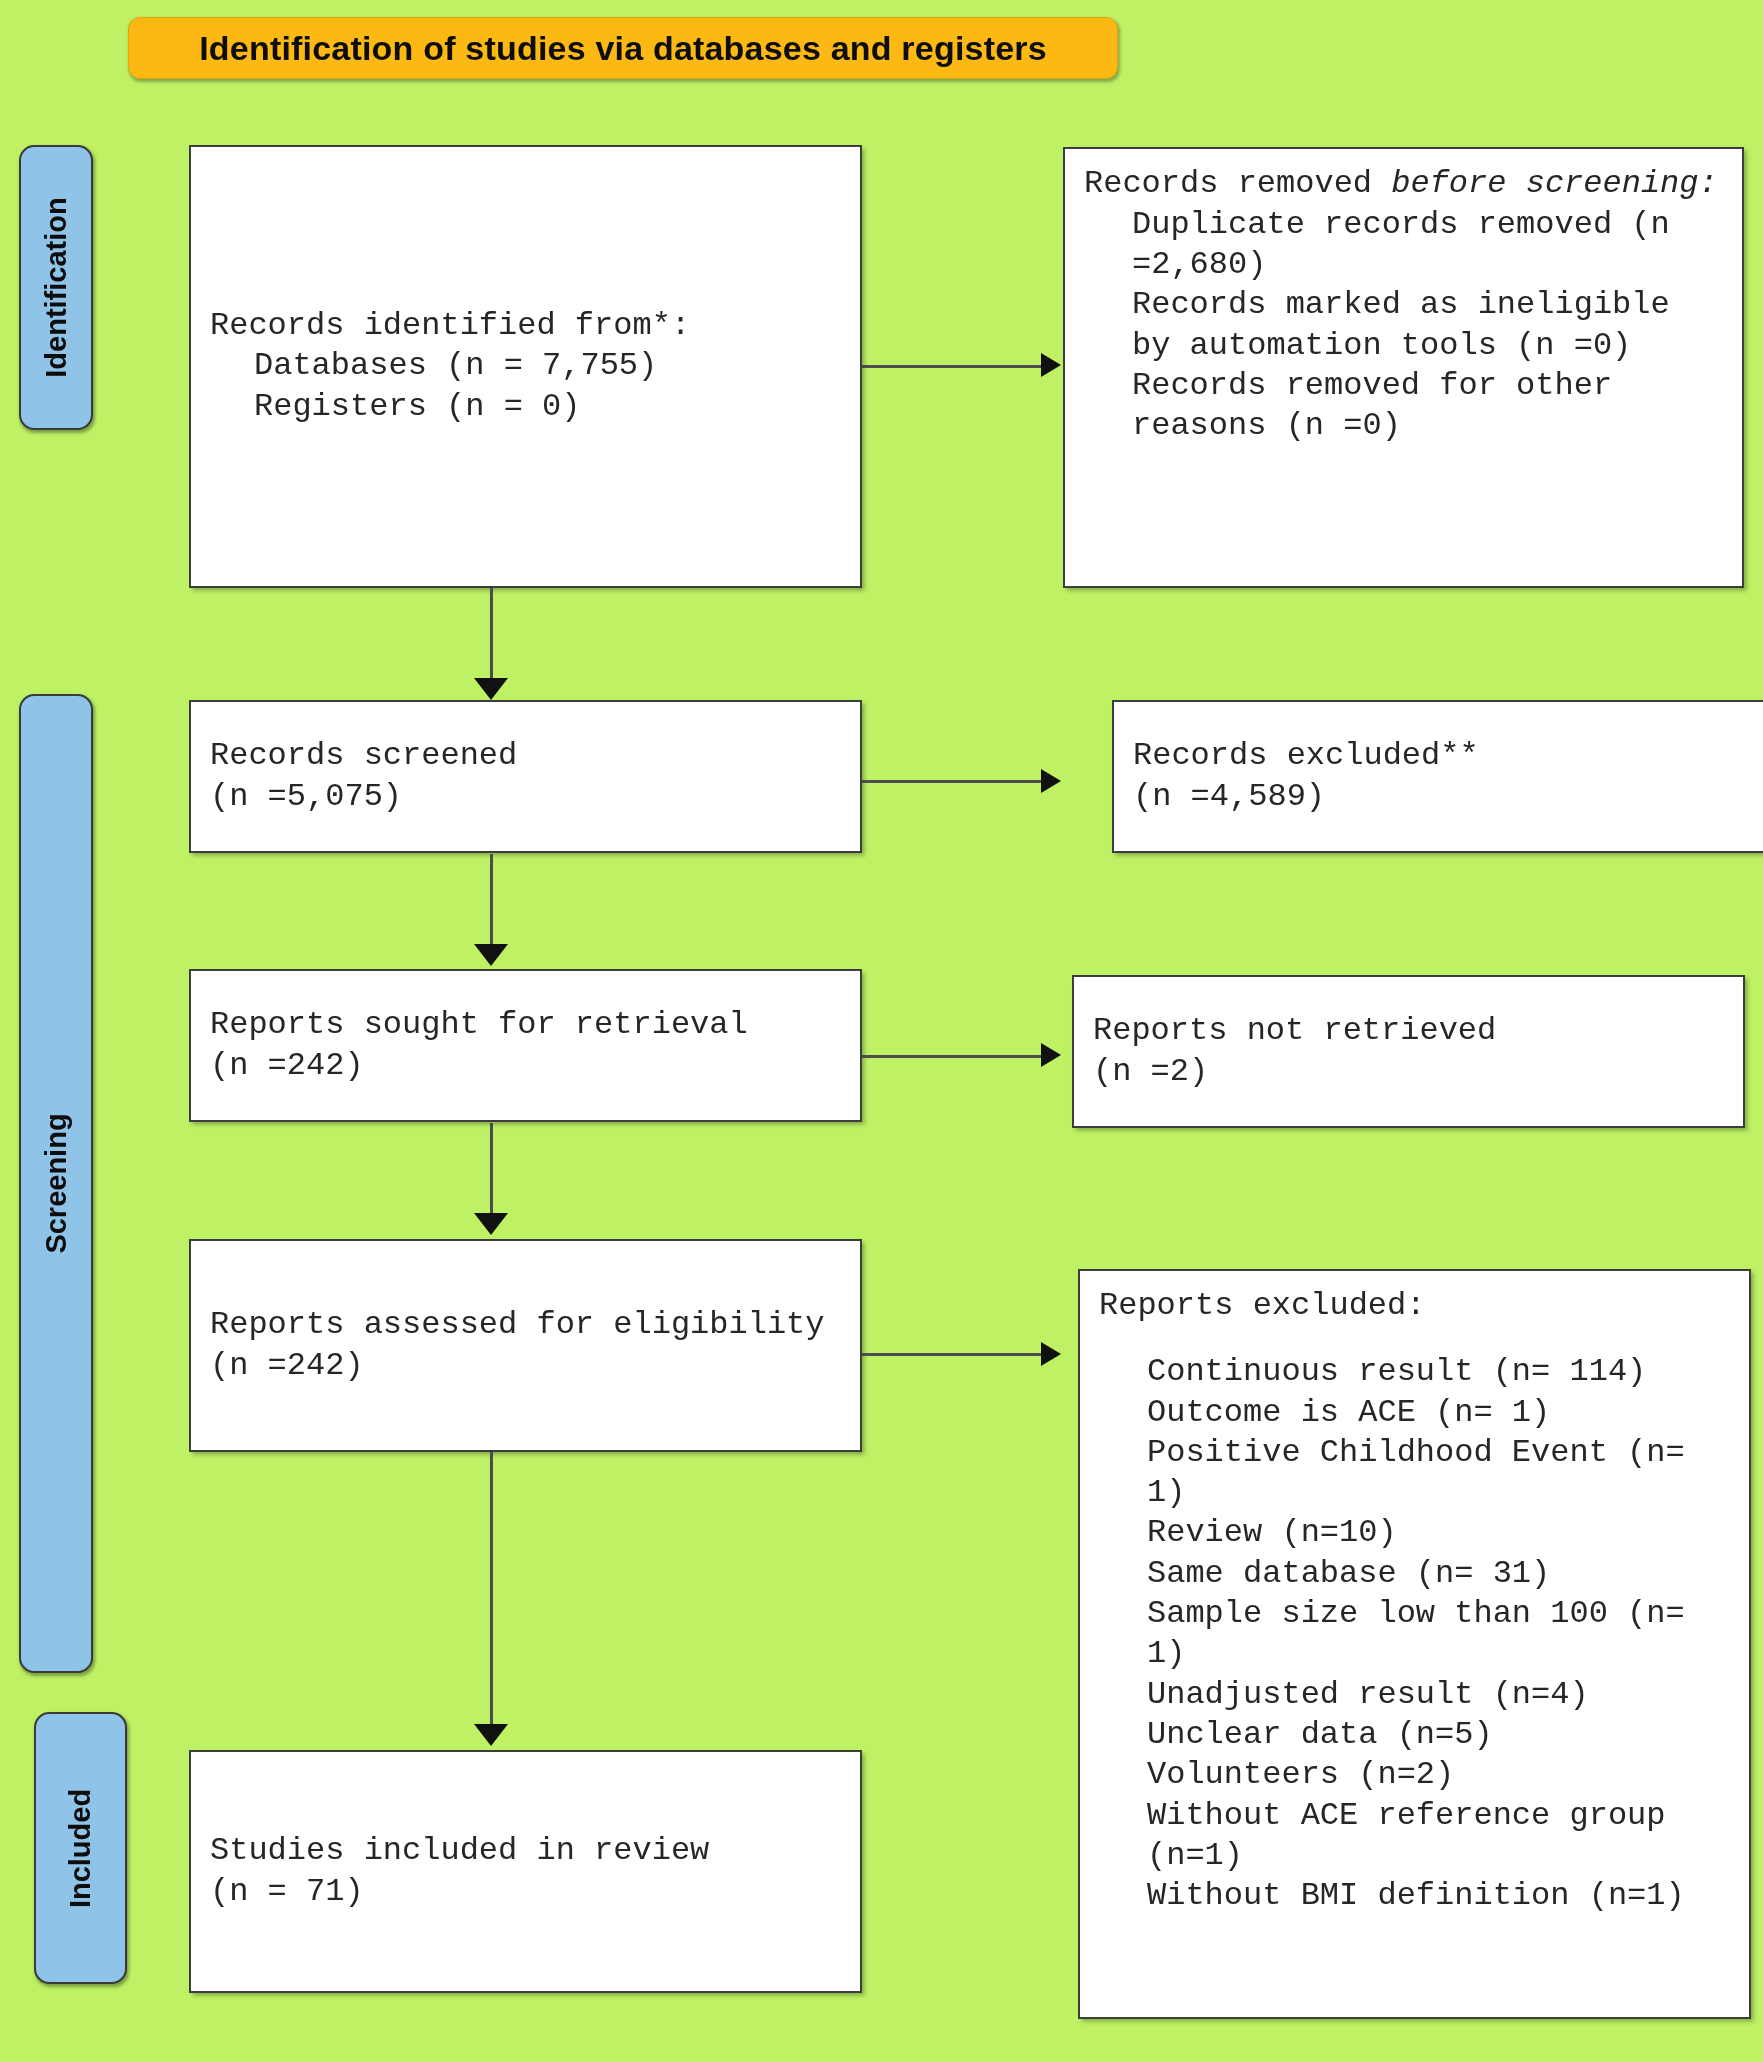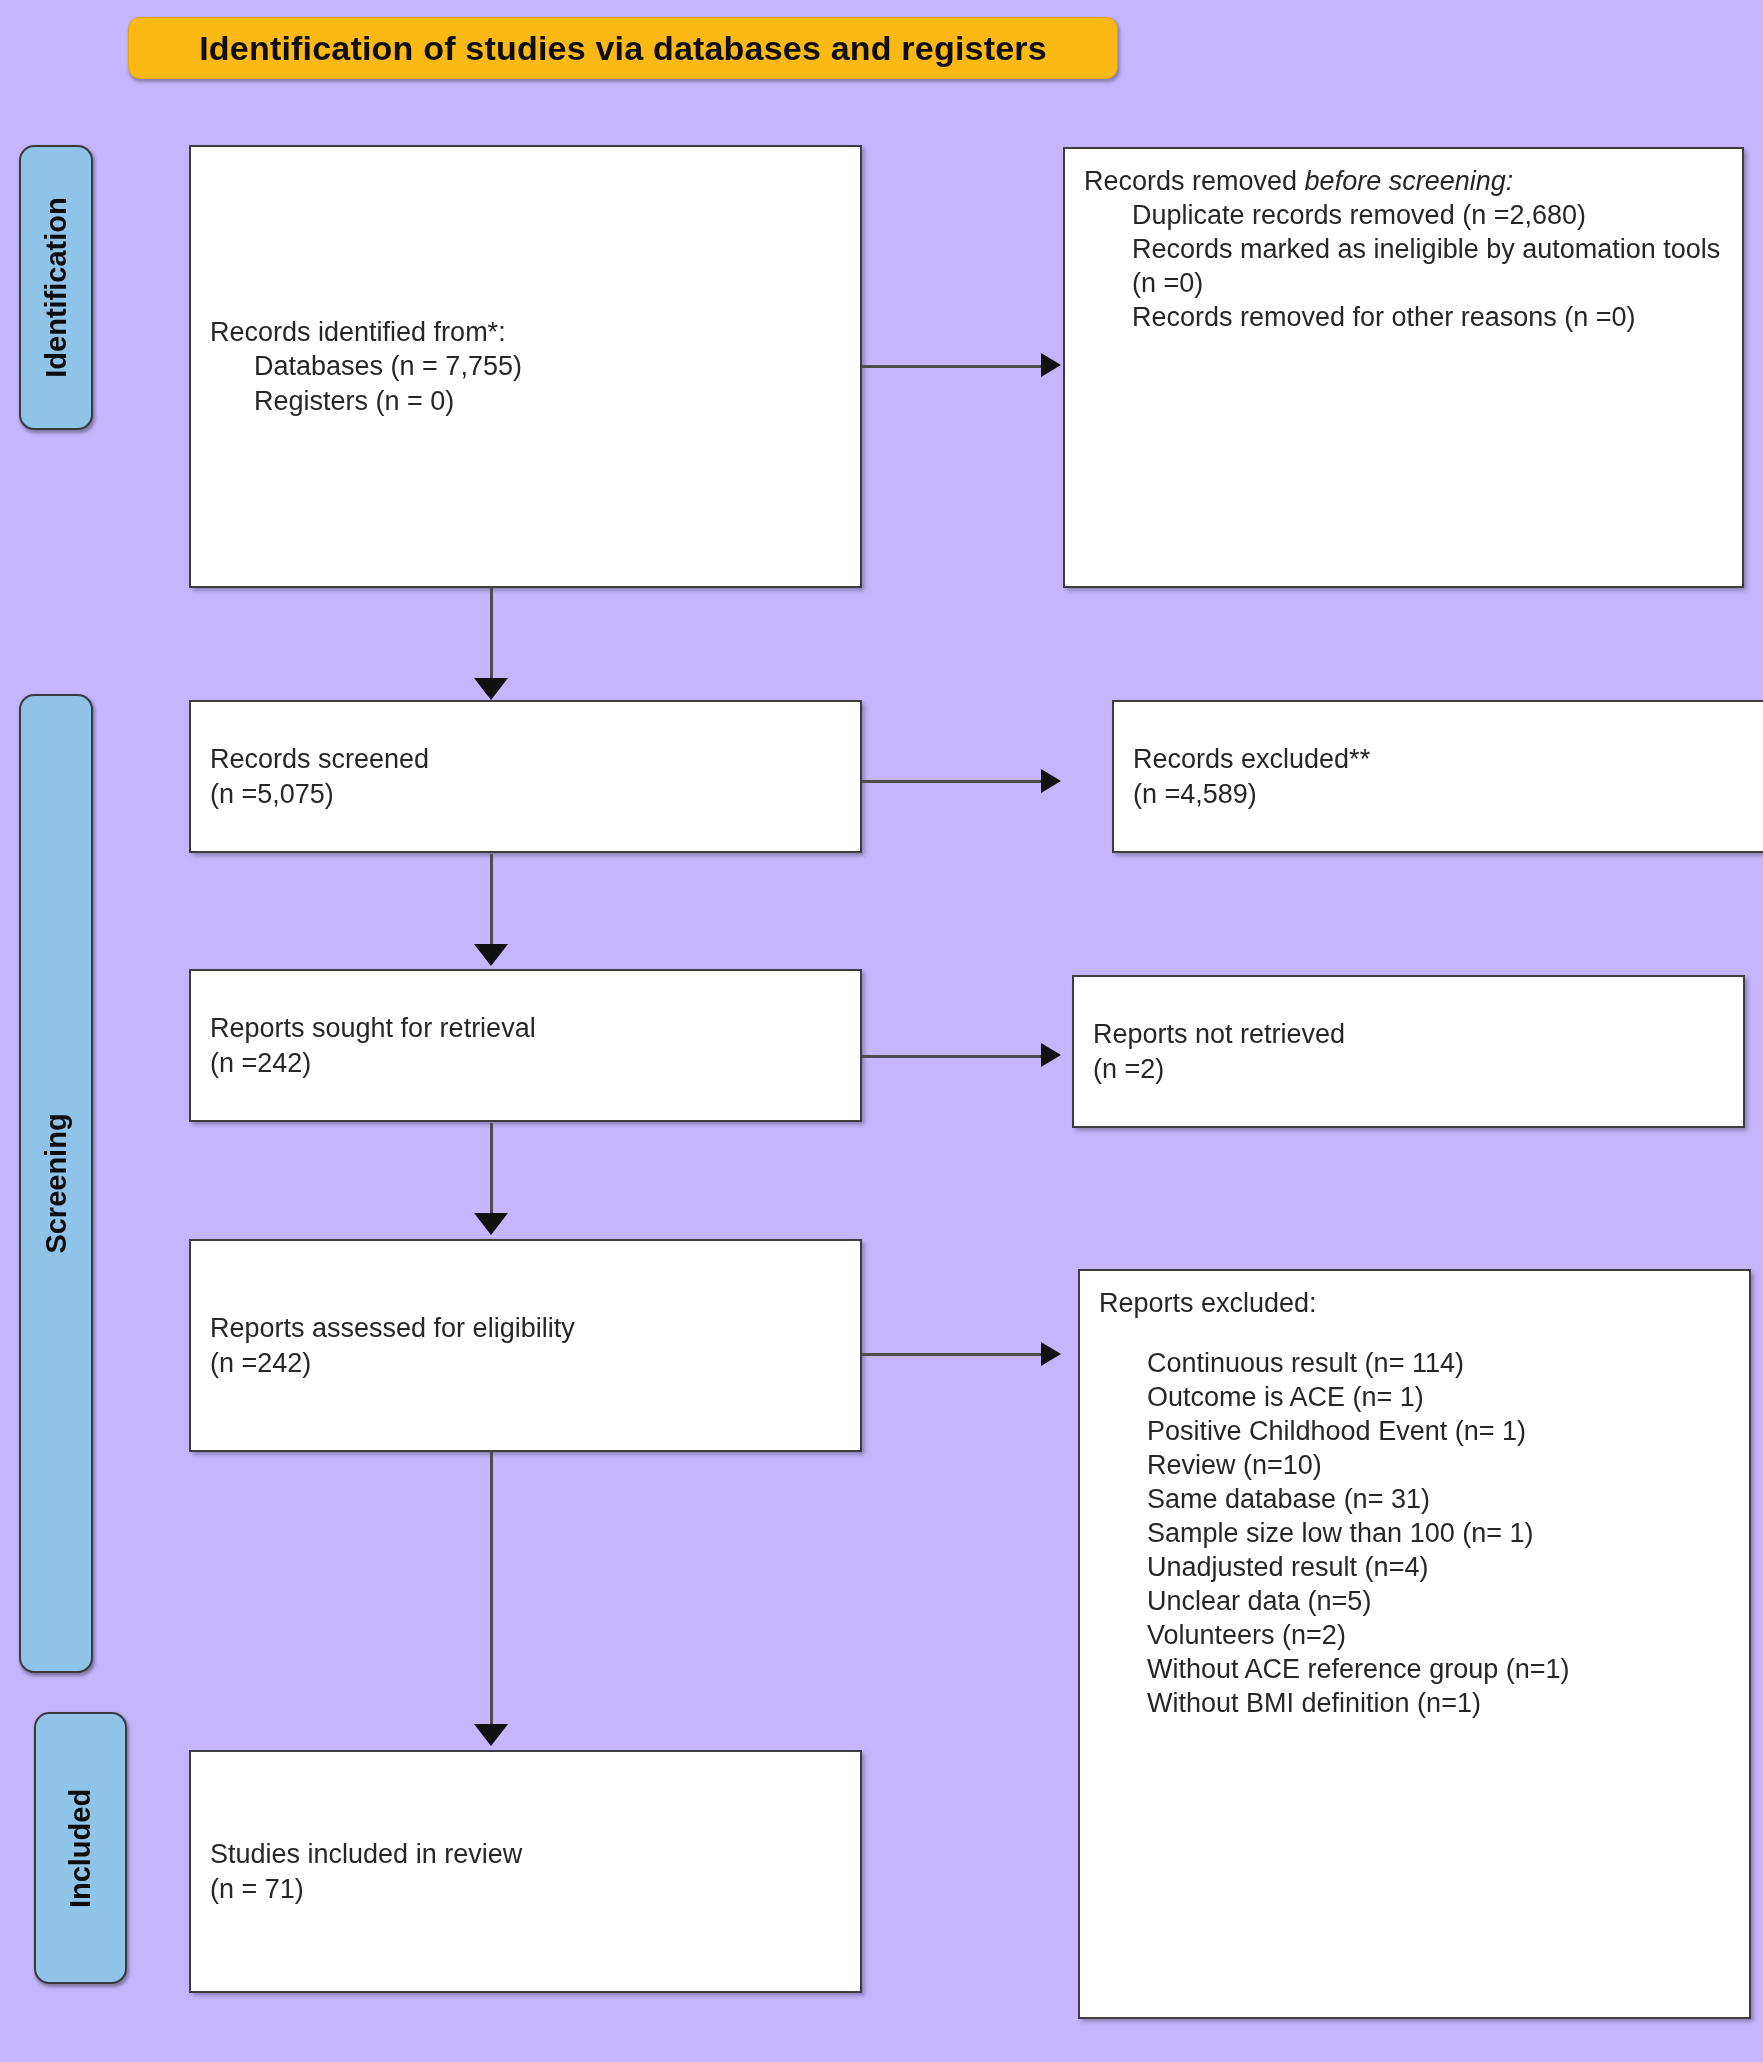--- a/index.html
+++ b/index.html
@@ -8,21 +8,21 @@
     background: #ffffff;
   }
   body {
     font-family: "Liberation Sans", sans-serif;
     color: #1a1a1a;
   }
   #page {
     position: relative;
     width: 1763px;
     height: 2062px;
-    background: #c4b5fd;
+    background: #bef264;
     overflow: hidden;
   }
 
   
   .banner {
     position: absolute;
     background: #FDB913;
     border: 1.7px solid #e0a50f;
     border-radius: 12px;
     box-shadow: 1.7px 2.6px 3.4px rgba(0,0,0,0.30);
@@ -61,23 +61,24 @@
   .box {
     position: absolute;
     background: #ffffff;
     border: 2.6px solid #3d3d3d;
     box-shadow: 2.6px 3.4px 4.3px rgba(0,0,0,0.30);
     box-sizing: border-box;
     overflow: hidden;
   }
   .box-inner {
     padding: 15.3px 19px;
-    font-size: 27px;
+    font-size: 32px;
     line-height: 1.26;
     color: #262626;
+    font-family: Liberation Mono, monospace;
   }
   .box-inner.vcenter {
     height: 100%;
     display: flex;
     flex-direction: column;
     justify-content: center;
     box-sizing: border-box;
     border-radius: 25px;
   }
   .line { white-space: normal; }

